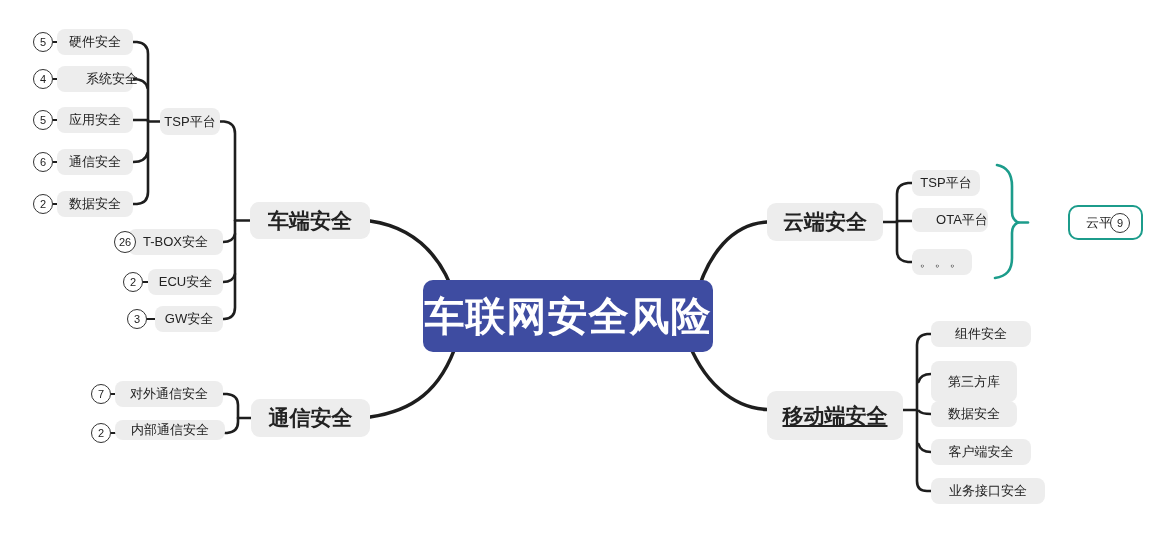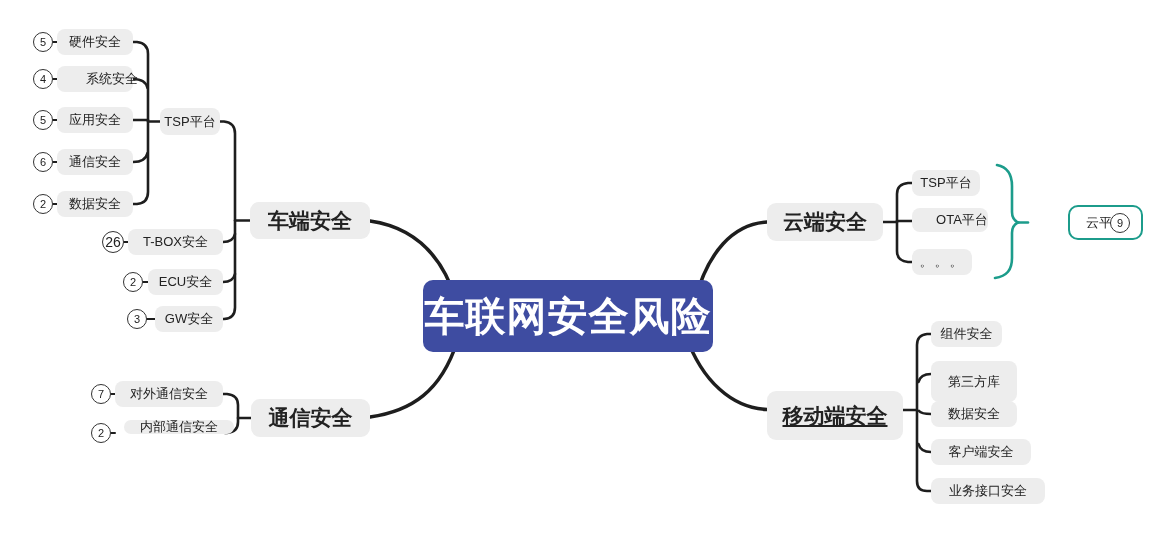--- a/index.html
+++ b/index.html
@@ -19,21 +19,21 @@
         background:var(--node-bg);color:var(--node-text);border-radius:8px;font-size:13px;
         white-space:nowrap;cursor:default;}
   .node.topic{font-weight:bold;font-size:21px;border-radius:9px;}
   .node.root{background:var(--root-bg);color:var(--root-text);font-weight:bold;font-size:40px;
              border-radius:10px;letter-spacing:1px;}
   .node.summary{background:#fff;border:2.5px solid var(--accent-teal);border-radius:10px;}
   .node.dots{font-size:13px;letter-spacing:2px;}
   .badge{position:absolute;box-sizing:border-box;width:20px;height:20px;border-radius:50%;
          background:#fff;border:1.5px solid var(--badge-border);color:var(--node-text);
          display:flex;align-items:center;justify-content:center;font-size:11px;}
-  .badge.lg{width:22px;height:22px;font-size:14px;}
+  .badge.lg{width:22px;height:22px;font-size:11px;margin-left:12px;}
 </style>
 </head>
 <body>
 
 <div class="canvas">
 
   <svg class="links" viewBox="0 0 1155 552">
 
     <path class="link main" d="M370 221 C412 227 441 252 456 300"></path>
     <path class="link main" d="M370 417 C412 411 441 391 457 342"></path>
@@ -100,31 +100,31 @@
   <div class="node" style="left:128px;top:229px;width:95px;height:26px;border-radius:8px;">T-BOX安全</div>
   <div class="node" style="left:148px;top:269px;width:75px;height:26px;">ECU安全</div>
   <div class="node" style="left:155px;top:306px;width:68px;height:26px;">GW安全</div>
 
   <div class="badge lg" style="left:102px;top:231px;">26</div>
   <div class="badge" style="left:123px;top:272px;">2</div>
   <div class="badge" style="left:127px;top:309px;">3</div>
 
   <div class="node topic" style="left:251px;top:399px;width:119px;height:38px;">通信安全</div>
   <div class="node" style="left:115px;top:381px;width:108px;height:26px;">对外通信安全</div>
-  <div class="node" style="left:124px;top:420px;width:110px;height:14px;">内部通信安全</div>
+  <div class="node" style="left:115px;top:420px;width:110px;height:20px;">内部通信安全</div>
   <div class="badge" style="left:91px;top:384px;">7</div>
   <div class="badge" style="left:91px;top:423px;">2</div>
 
   <div class="node topic" style="left:767px;top:203px;width:116px;height:38px;">云端安全</div>
   <div class="node" style="left:912px;top:170px;width:68px;height:26px;text-align:right;">TSP平台</div>
   <div class="node" style="left:912px;top:208px;width:76px;height:24px;padding-left:24px;">OTA平台</div>
   <div class="node dots" style="left:912px;top:249px;width:60px;height:26px;">。。。</div>
   <div class="node summary" style="left:1068px;top:205px;width:75px;height:35px;">云平台</div>
   <div class="badge" style="left:1110px;top:213px;">9</div>
 
   <div class="node topic" style="left:767px;top:391px;width:136px;height:49px;text-decoration:underline;">移动端安全</div>
-  <div class="node" style="left:931px;top:321px;width:71px;height:26px;">组件安全</div>
+  <div class="node" style="left:931px;top:321px;width:100px;height:26px;">组件安全</div>
   <div class="node" style="left:931px;top:361px;width:86px;height:41px;">第三方库</div>
   <div class="node" style="left:931px;top:401px;width:86px;height:26px;">数据安全</div>
   <div class="node" style="left:931px;top:439px;width:100px;height:26px;">客户端安全</div>
   <div class="node" style="left:931px;top:478px;width:114px;height:26px;">业务接口安全</div>
 
 </div>
 
 </body></html>

